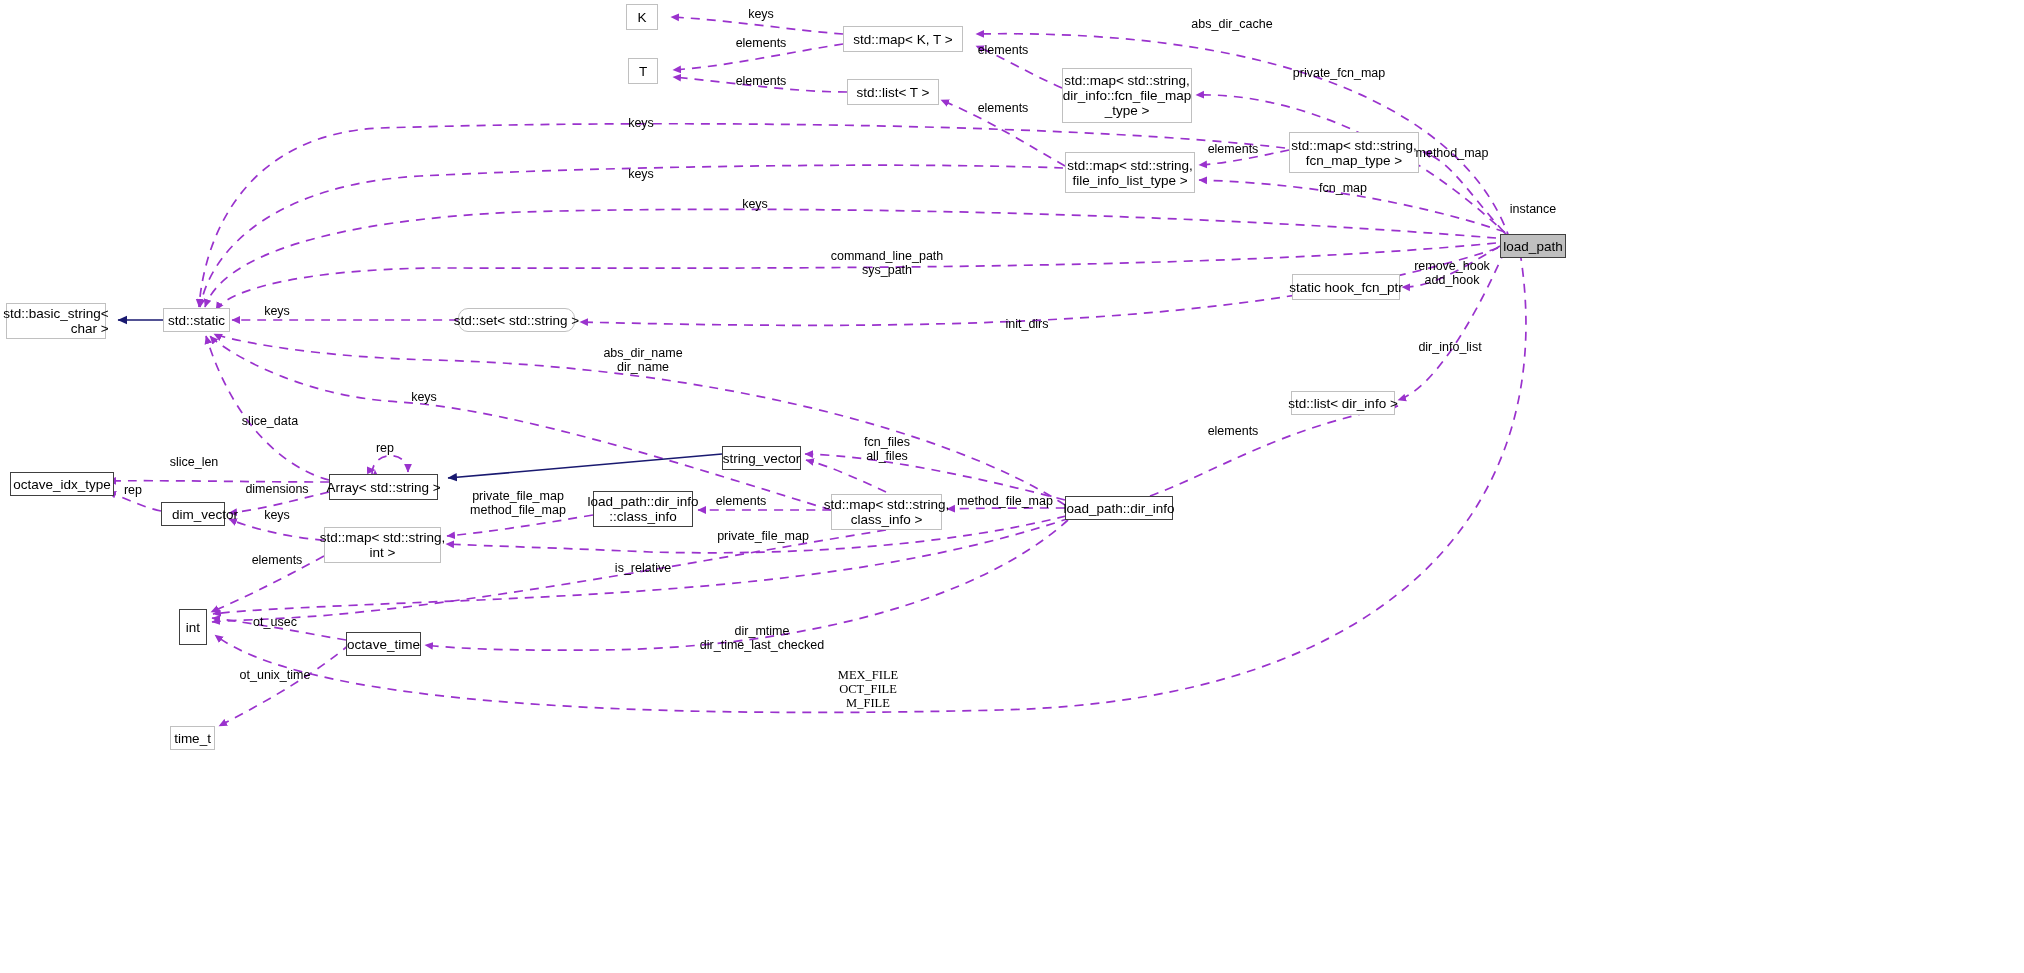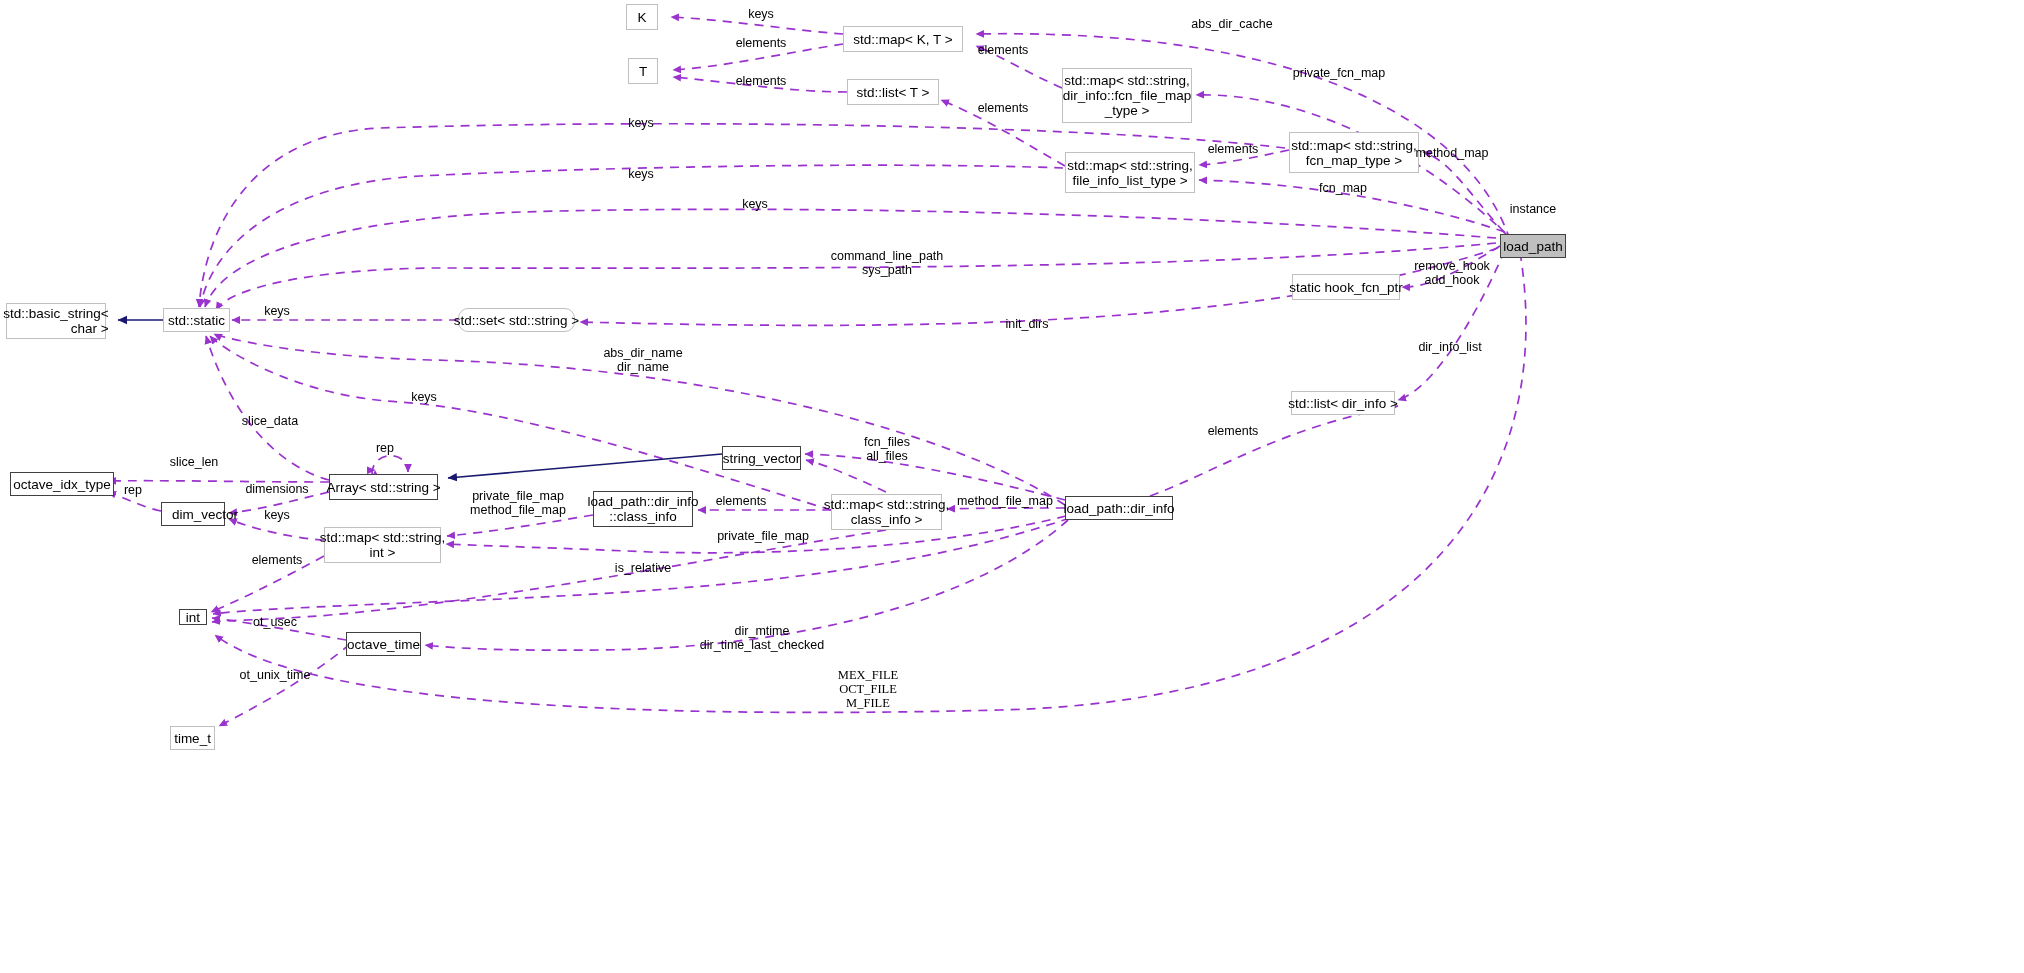--- a/index.html
+++ b/index.html
@@ -139,21 +139,21 @@
       <div class="node bold" style="left: 10px; top: 472px; width: 104px; height: 24px;">octave_idx_type</div>
       <div class="node bold" style="left: 329px; top: 474px; width: 109px; height: 26px;">Array&lt; std::string &gt;</div>
       <div class="node bold" style="left: 593px; top: 491px; width: 100px; height: 36px;">load_path::dir_info
 ::class_info</div>
       <div class="node" style="left: 831px; top: 494px; width: 111px; height: 36px;">std::map&lt; std::string,
 class_info &gt;</div>
       <div class="node bold" style="left: 1065px; top: 496px; width: 108px; height: 24px;">load_path::dir_info</div>
       <div class="node bold" style="left: 161px; top: 502px; width: 64px; height: 24px; padding-left: 28px;">dim_vector</div>
       <div class="node" style="left: 324px; top: 527px; width: 117px; height: 36px;">std::map&lt; std::string,
 int &gt;</div>
-      <div class="node bold" style="left: 179px; top: 609px; width: 28px; height: 16px;">int</div>
+      <div class="node bold" style="left: 179px; top: 609px; width: 28px; height: 36px;">int</div>
       <div class="node bold" style="left: 346px; top: 632px; width: 75px; height: 24px;">octave_time</div>
       <div class="node" style="left: 170px; top: 726px; width: 45px; height: 24px; text-align: center;">time_t</div>
     </div>
   <div id="labels-layer">
       <div class="elabel" style="left: 761px; top: 7px;">keys</div>
       <div class="elabel" style="left: 761px; top: 36px;">elements</div>
       <div class="elabel" style="left: 1232px; top: 17px;">abs_dir_cache</div>
       <div class="elabel" style="left: 1003px; top: 43px;">elements</div>
       <div class="elabel" style="left: 761px; top: 74px;">elements</div>
       <div class="elabel" style="left: 1339px; top: 66px;">private_fcn_map</div>

